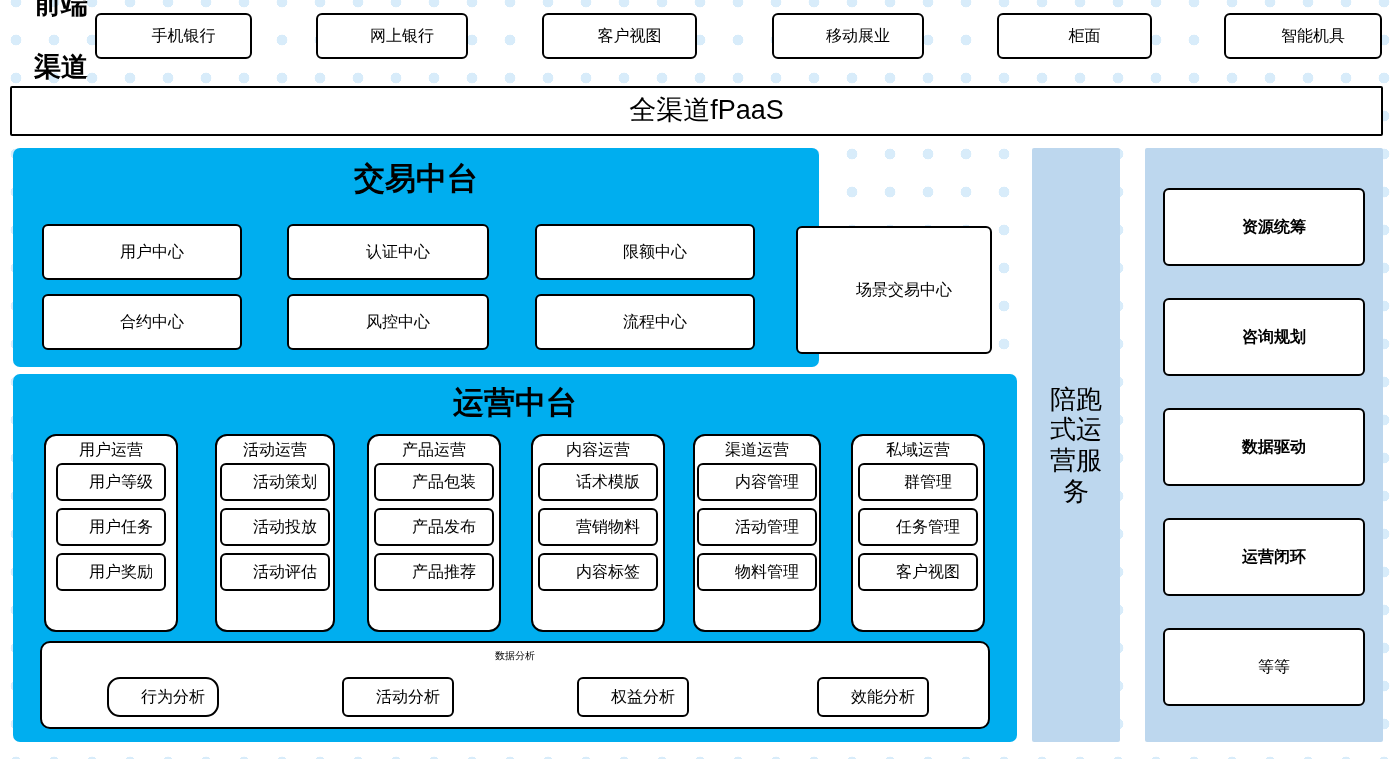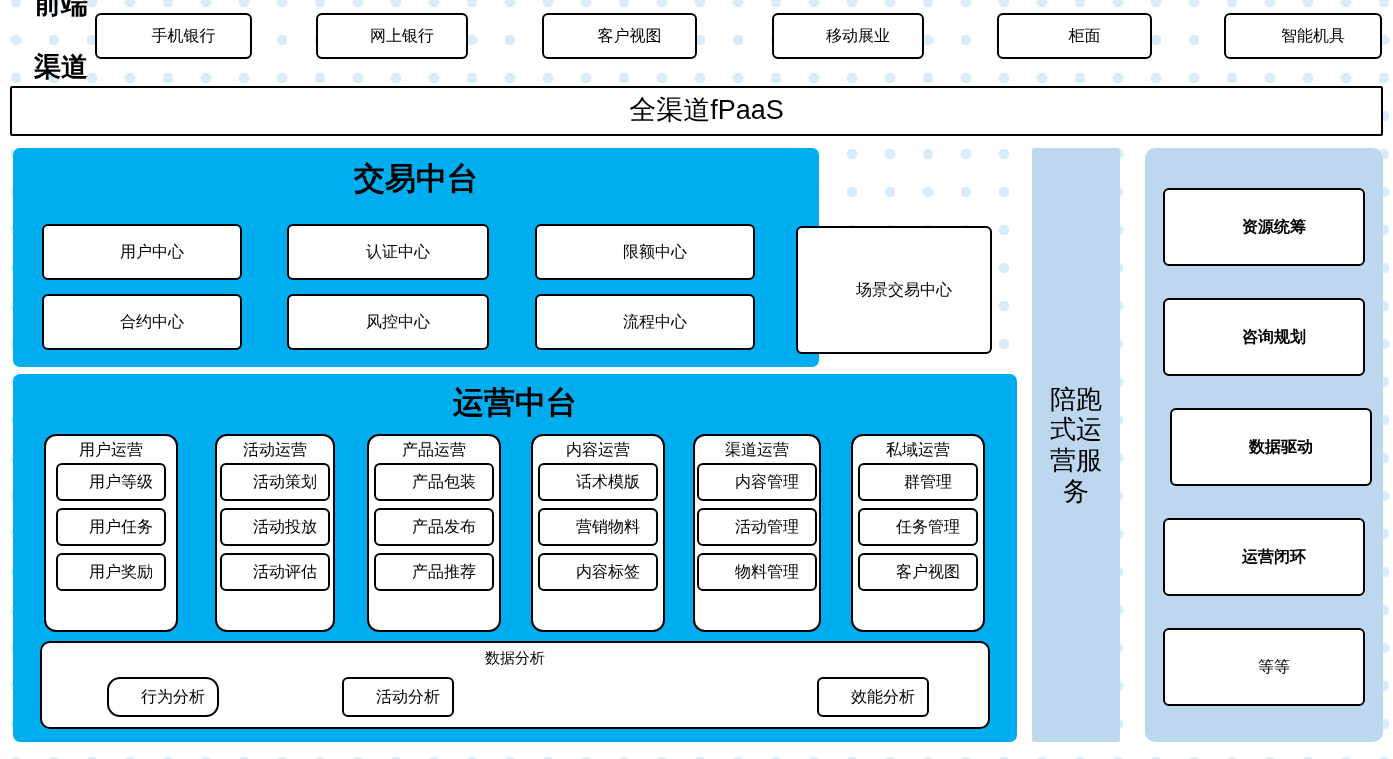--- a/index.html
+++ b/index.html
@@ -122,21 +122,21 @@
   
   #data-analysis {
     left: 40px; top: 641px; width: 950px; height: 88px;
     background: #ffffff;
     border: 2px solid #000000;
     border-radius: 10px;
   }
   #data-analysis-title {
     position: absolute; left: 0; right: 0; top: 6px;
     text-align: center;
-    font-size: 15px;
+    font-size: 10px;
   }
   .da-item {
     top: 34px; height: 40px; width: 112px;
     font-size: 16px;
   }
 
   
   #accompany-col {
     left: 1032px; top: 148px; width: 88px; height: 594px;
     background: #BDD7EE;
@@ -148,21 +148,21 @@
     line-height: 1.18;
     text-align: center;
     width: 62px;
     letter-spacing: 0px;
   }
 
   
   #service-col {
     left: 1145px; top: 148px; width: 238px; height: 594px;
     background: #BDD7EE;
-    border-radius: 10px;
+    border-radius: 2px;
   }
   .service-card {
     left: 18px; width: 202px; height: 78px;
     font-size: 16px;
     font-weight: bold;
   }
   .service-card.plain { font-weight: normal; }
 </style>
 </head>
 <body>
@@ -249,33 +249,34 @@
       <div class="node ops-item">群管理</div>
       <div class="node ops-item">任务管理</div>
       <div class="node ops-item">客户视图</div>
     </div>
   </div>
 
   <div class="abs" id="data-analysis">
     <div id="data-analysis-title">数据分析</div>
     <div class="abs node da-item" style="left:65px;border-radius:13px;">行为分析</div>
     <div class="abs node da-item" style="left:300px;">活动分析</div>
+    <div class="abs node da-item" style="left:535px;">权益分析</div>
     <div class="abs node da-item" style="left:775px;">效能分析</div>
   </div>
 
   <div class="abs" id="accompany-col">
     <div id="accompany-label">
       <div>陪跑</div>
       <div>式运</div>
       <div>营服</div>
       <div>务</div>
     </div>
   </div>
 
   <div class="abs" id="service-col">
     <div class="abs node service-card" style="top:40px;">资源统筹</div>
     <div class="abs node service-card" style="top:150px;">咨询规划</div>
-    <div class="abs node service-card" style="top:260px;margin-left:7px;">数据驱动</div>
+    <div class="abs node service-card" style="top:260px;">数据驱动</div>
     <div class="abs node service-card" style="top:370px;">运营闭环</div>
     <div class="abs node service-card plain" style="top:480px;">等等</div>
   </div>
 
 </div>
 
 </body></html>

